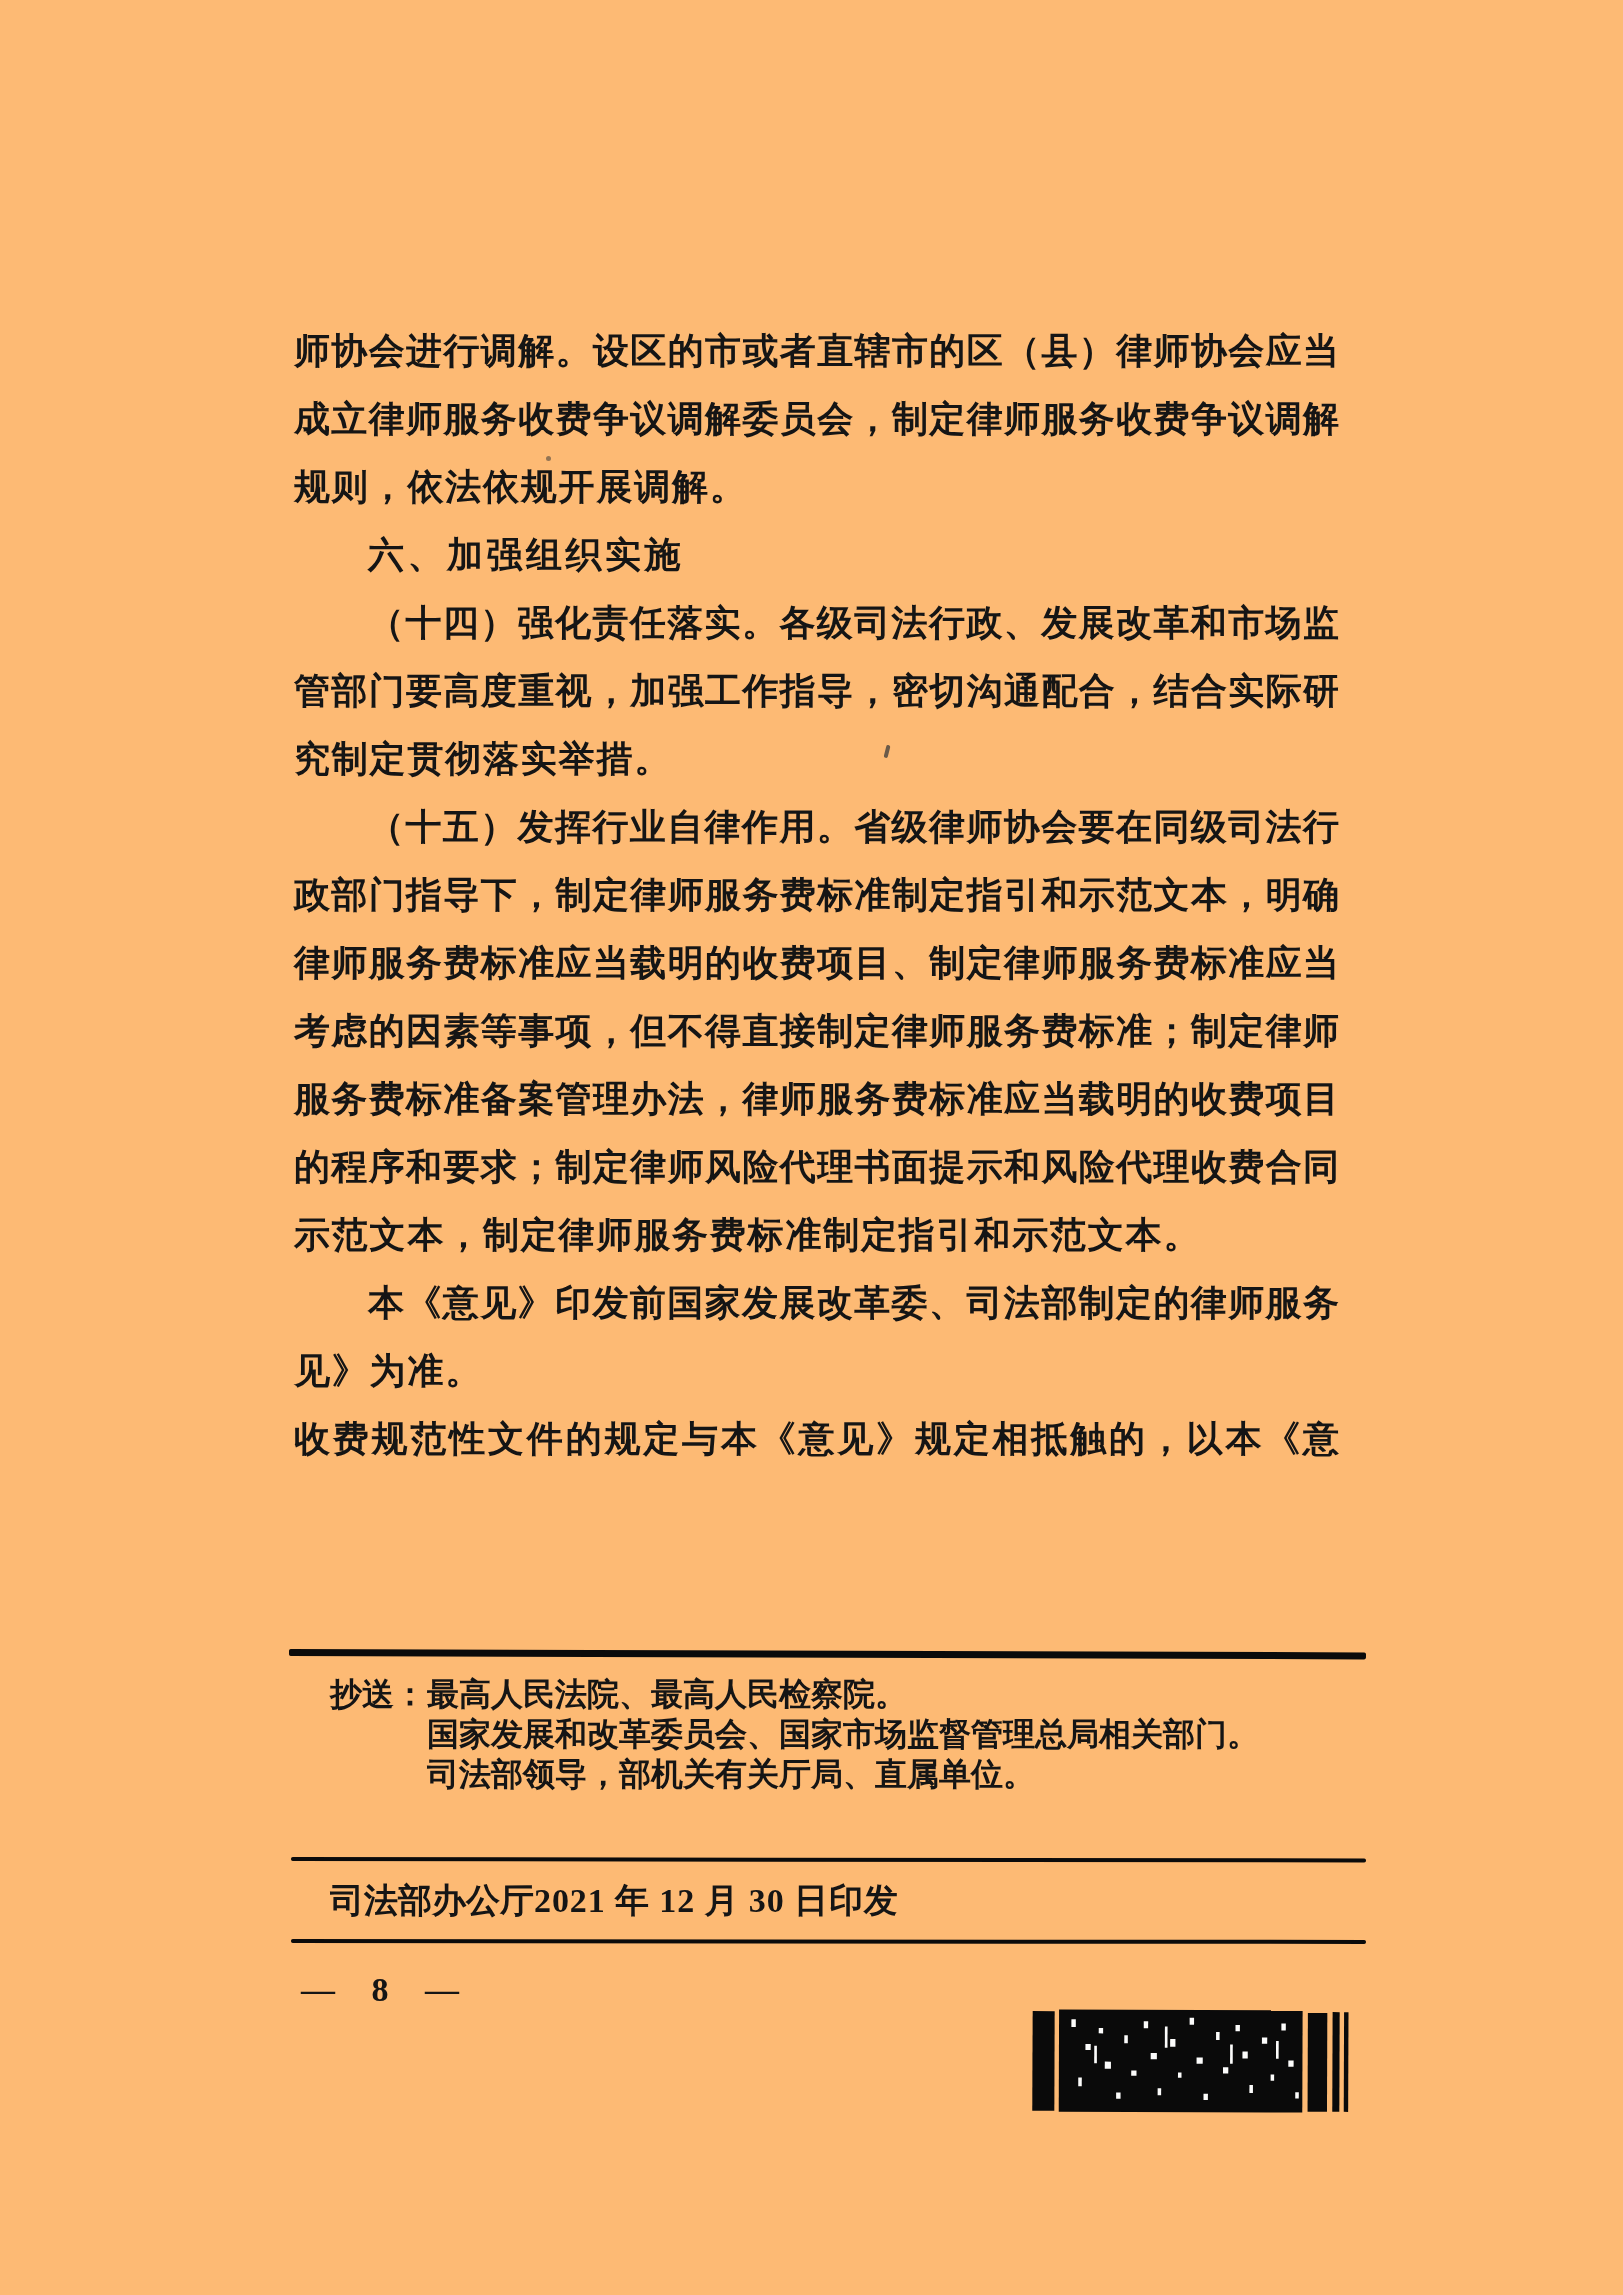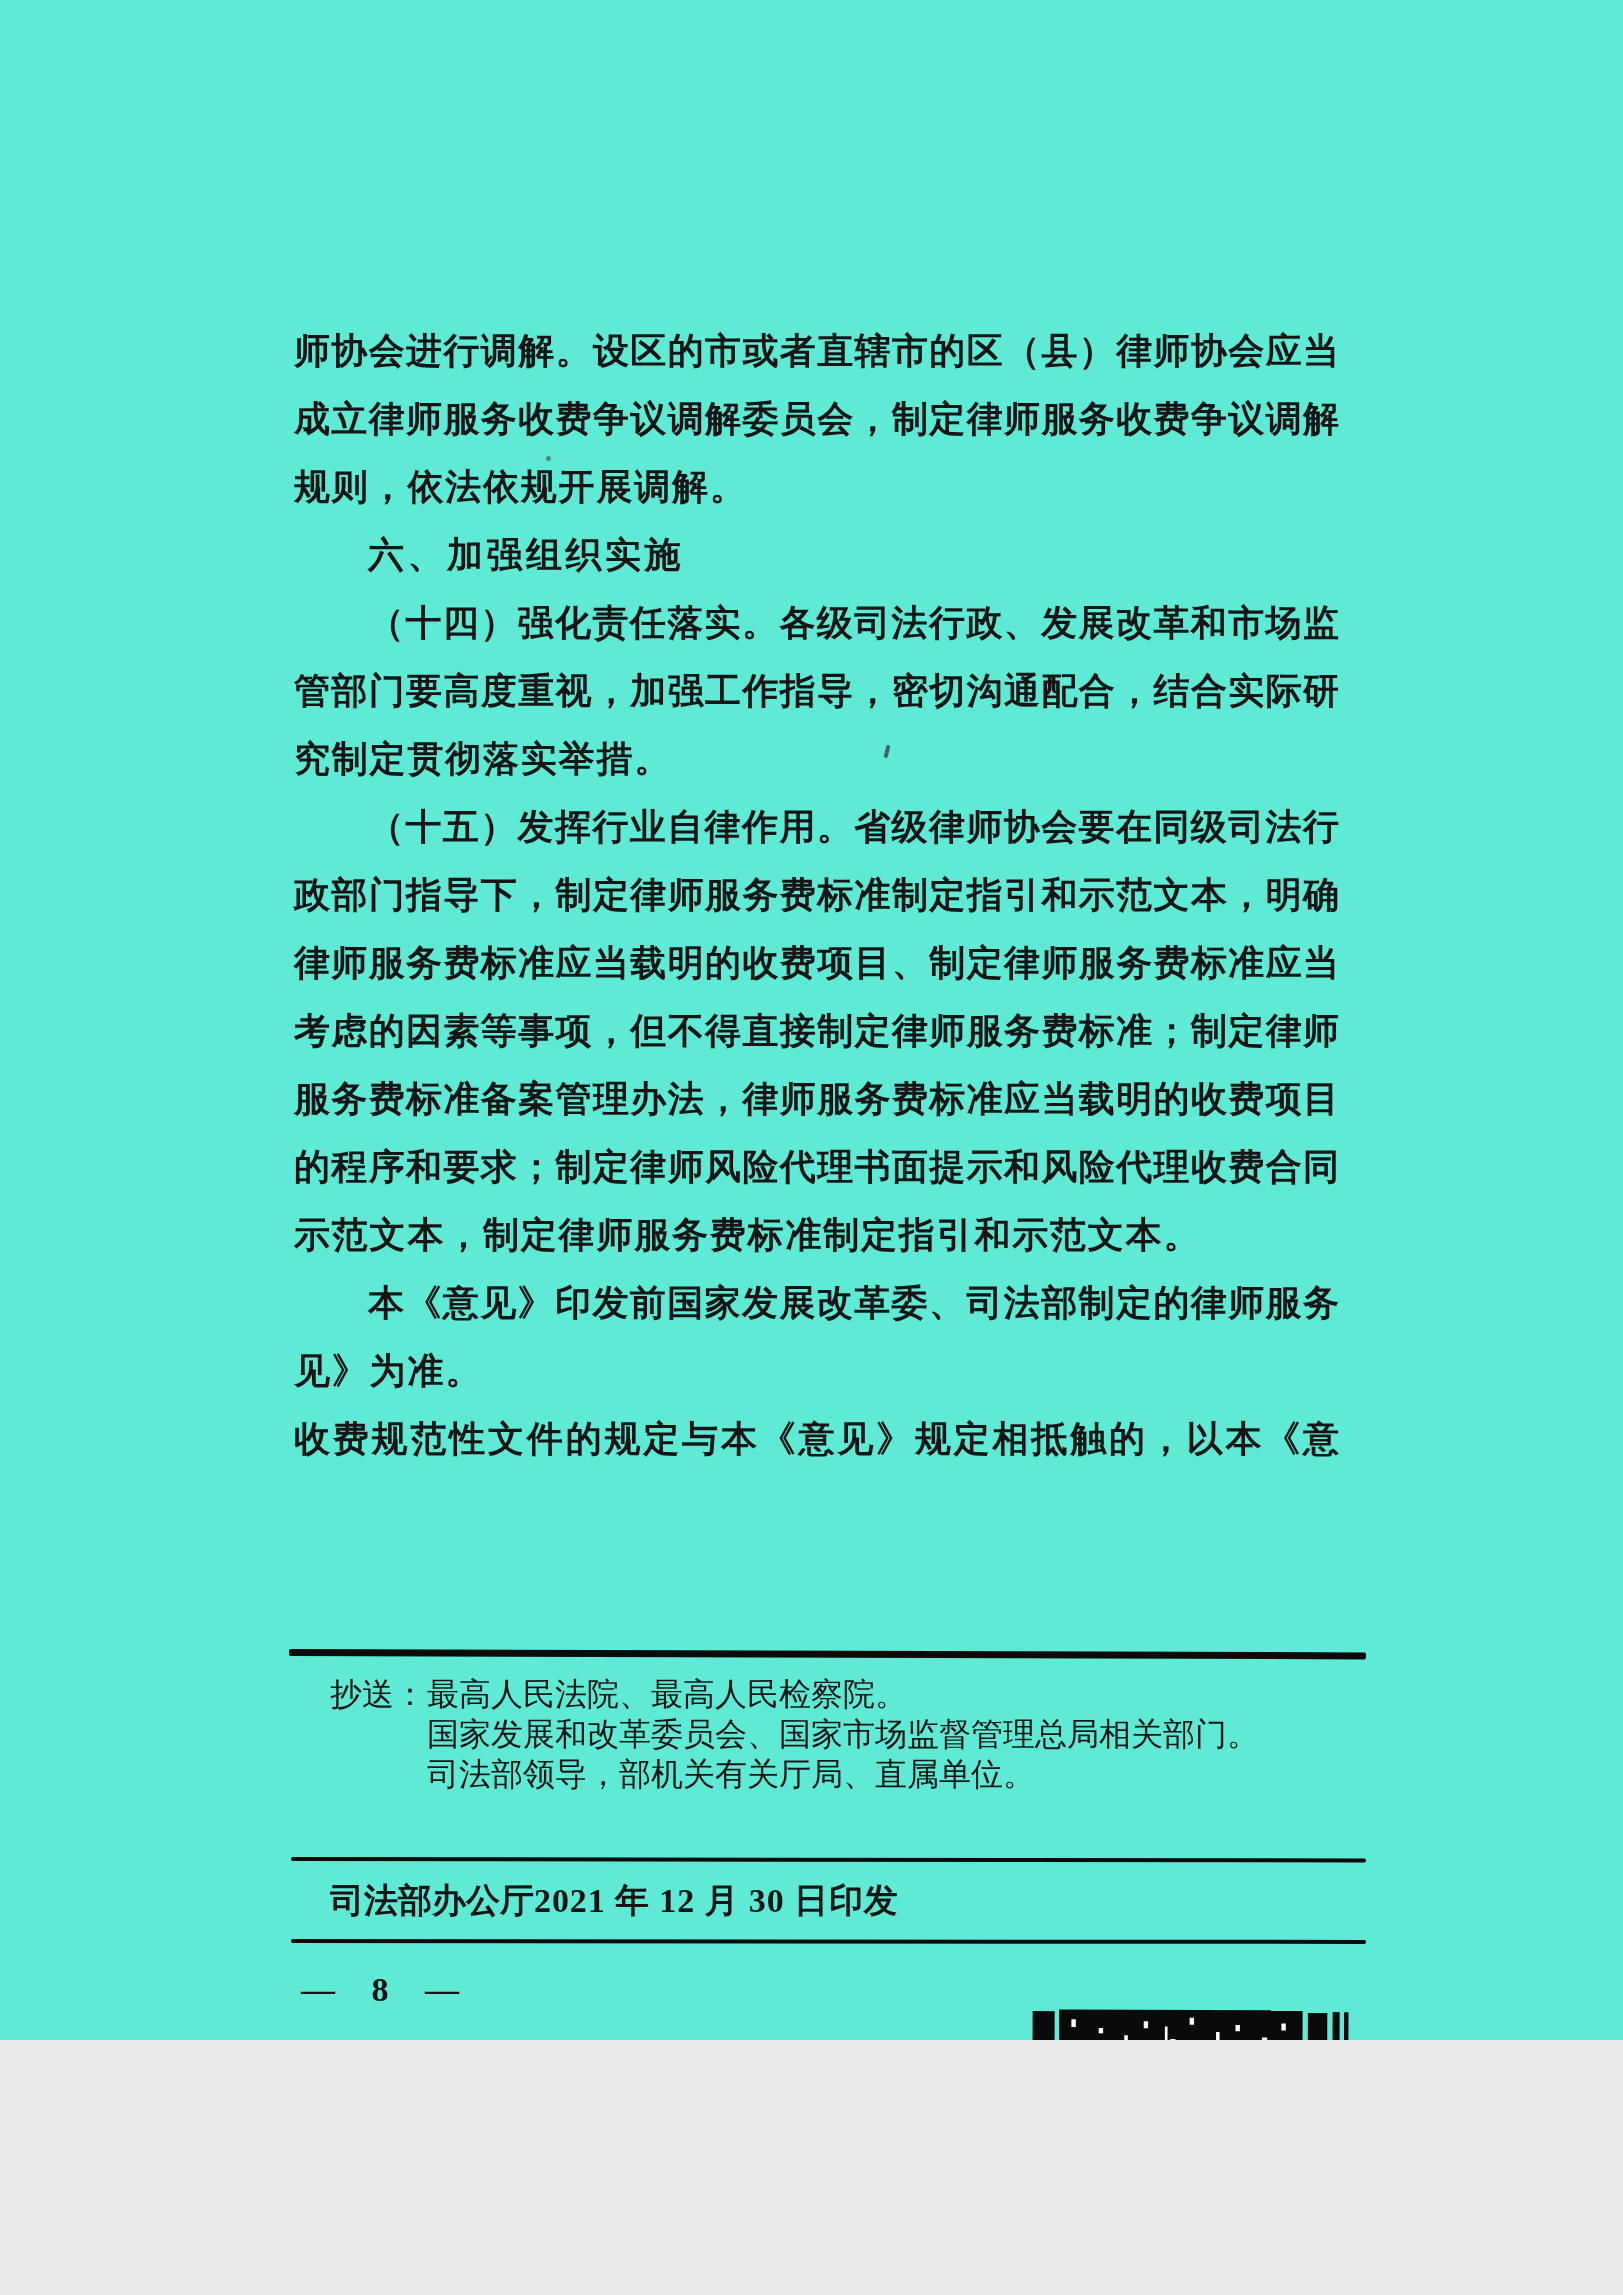--- a/index.html
+++ b/index.html
@@ -1,19 +1,19 @@
 <!DOCTYPE html>
 <html style="font-size:14px"><head>
 <meta charset="utf-8">
 <style>
   html,body{margin:0;padding:0;background:#e9e9e9;}
   .page{
     position:relative;
-    width:1623px;height:2040px;
-    background:#5eead4;
+    width:1623px;height:2295px;
+    background:#fdba74;
     overflow:hidden;
     font-family:"Liberation Serif","DejaVu Serif",serif;
     color:#151515;
   }
   
   .body-text{
     position:absolute;left:294px;top:317px;width:1045px;
   }
   .line{
     display:block;
@@ -32,21 +32,21 @@
   .line.indent{padding-left:74px;}
   .line.heading{font-weight:800;letter-spacing:3.5px;}
   
   .rule{position:absolute;background:#0b0b0b;border-radius:1.8px;}
   .rule-top{left:289px;top:1649px;width:1077px;height:7px;transform:rotate(0.18deg);transform-origin:left center;}
   .rule-mid{left:291px;top:1857px;width:1075px;height:4.4px;transform:rotate(0.08deg);transform-origin:left center;}
   .rule-bottom{left:291px;top:1939px;width:1075px;height:4.4px;transform:rotate(0.05deg);transform-origin:left center;}
   .cc-block{
     position:absolute;left:330px;top:1674px;width:1026px;
     display:flex;align-items:flex-start;
-    font-size:32px;font-weight:400;line-height:40px;
+    font-size:32px;font-weight:700;line-height:40px;
   }
   .cc-label{flex:0 0 97px;white-space:nowrap;}
   .cc-lines{flex:1;}
   .cc-line{white-space:nowrap;}
   
   .footer-row{
     position:absolute;left:330px;top:1878px;width:1008px;
     display:flex;align-items:center;
     font-size:34px;font-weight:700;line-height:46px;
   }

